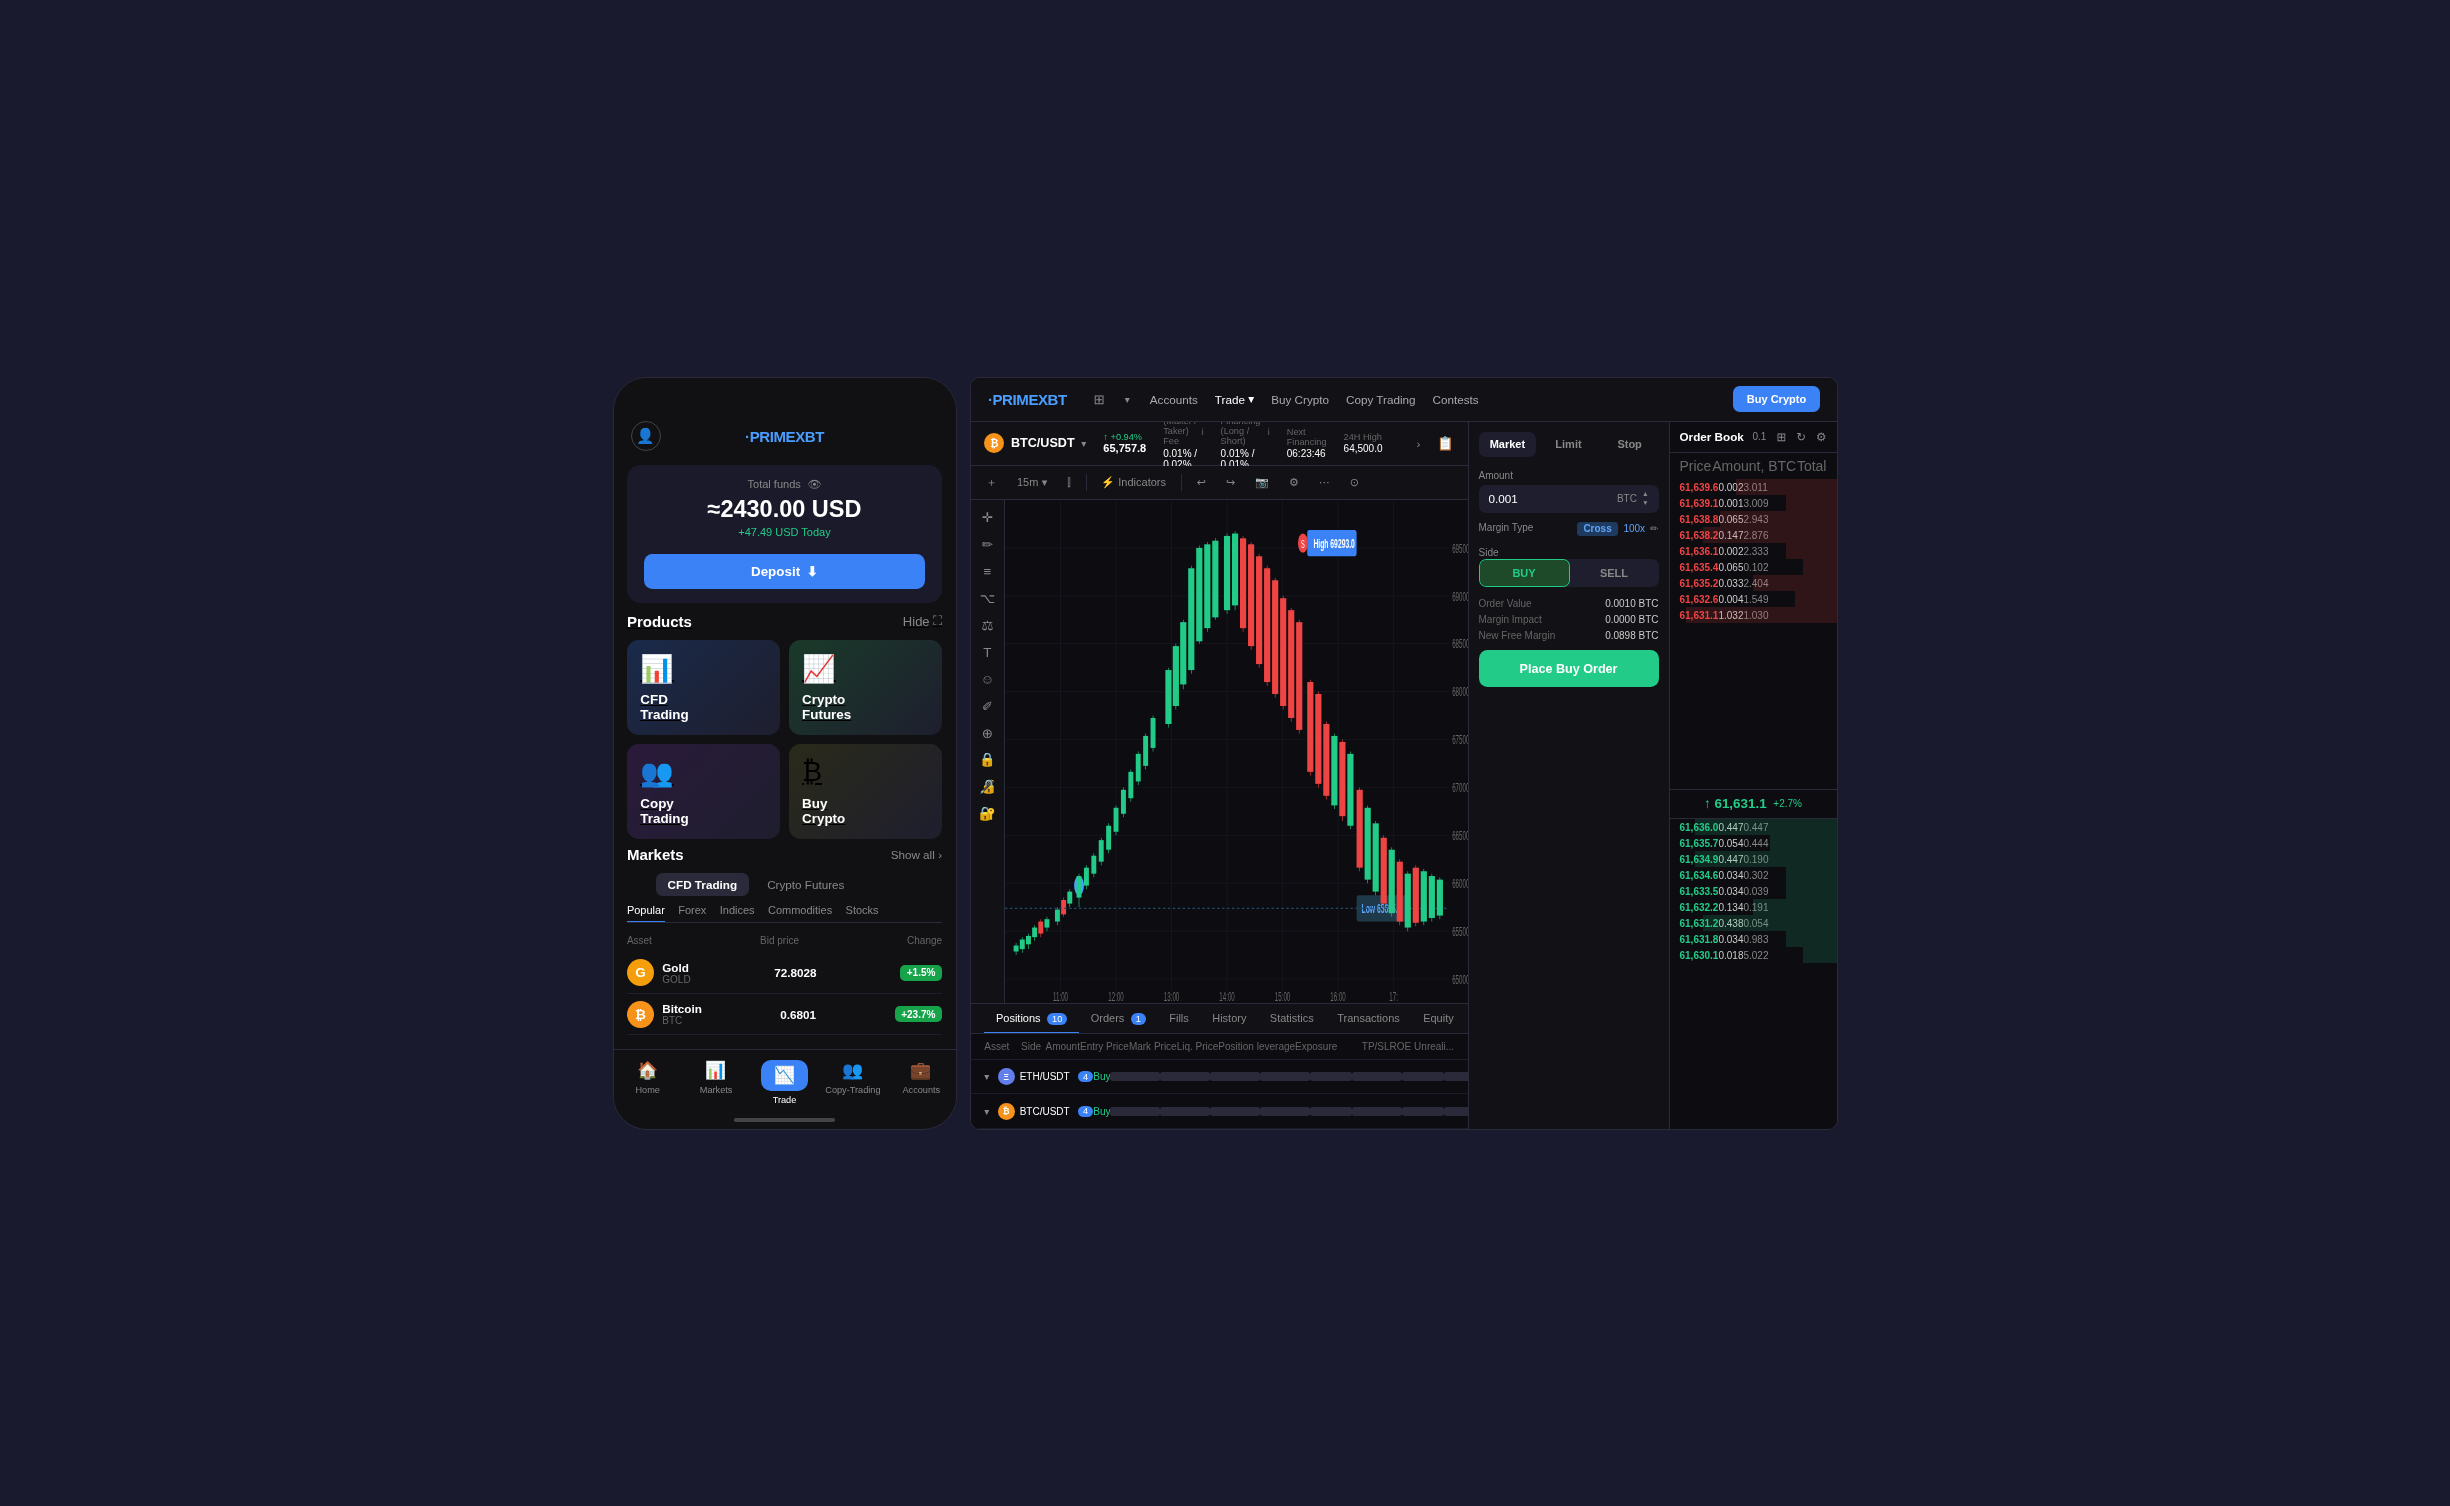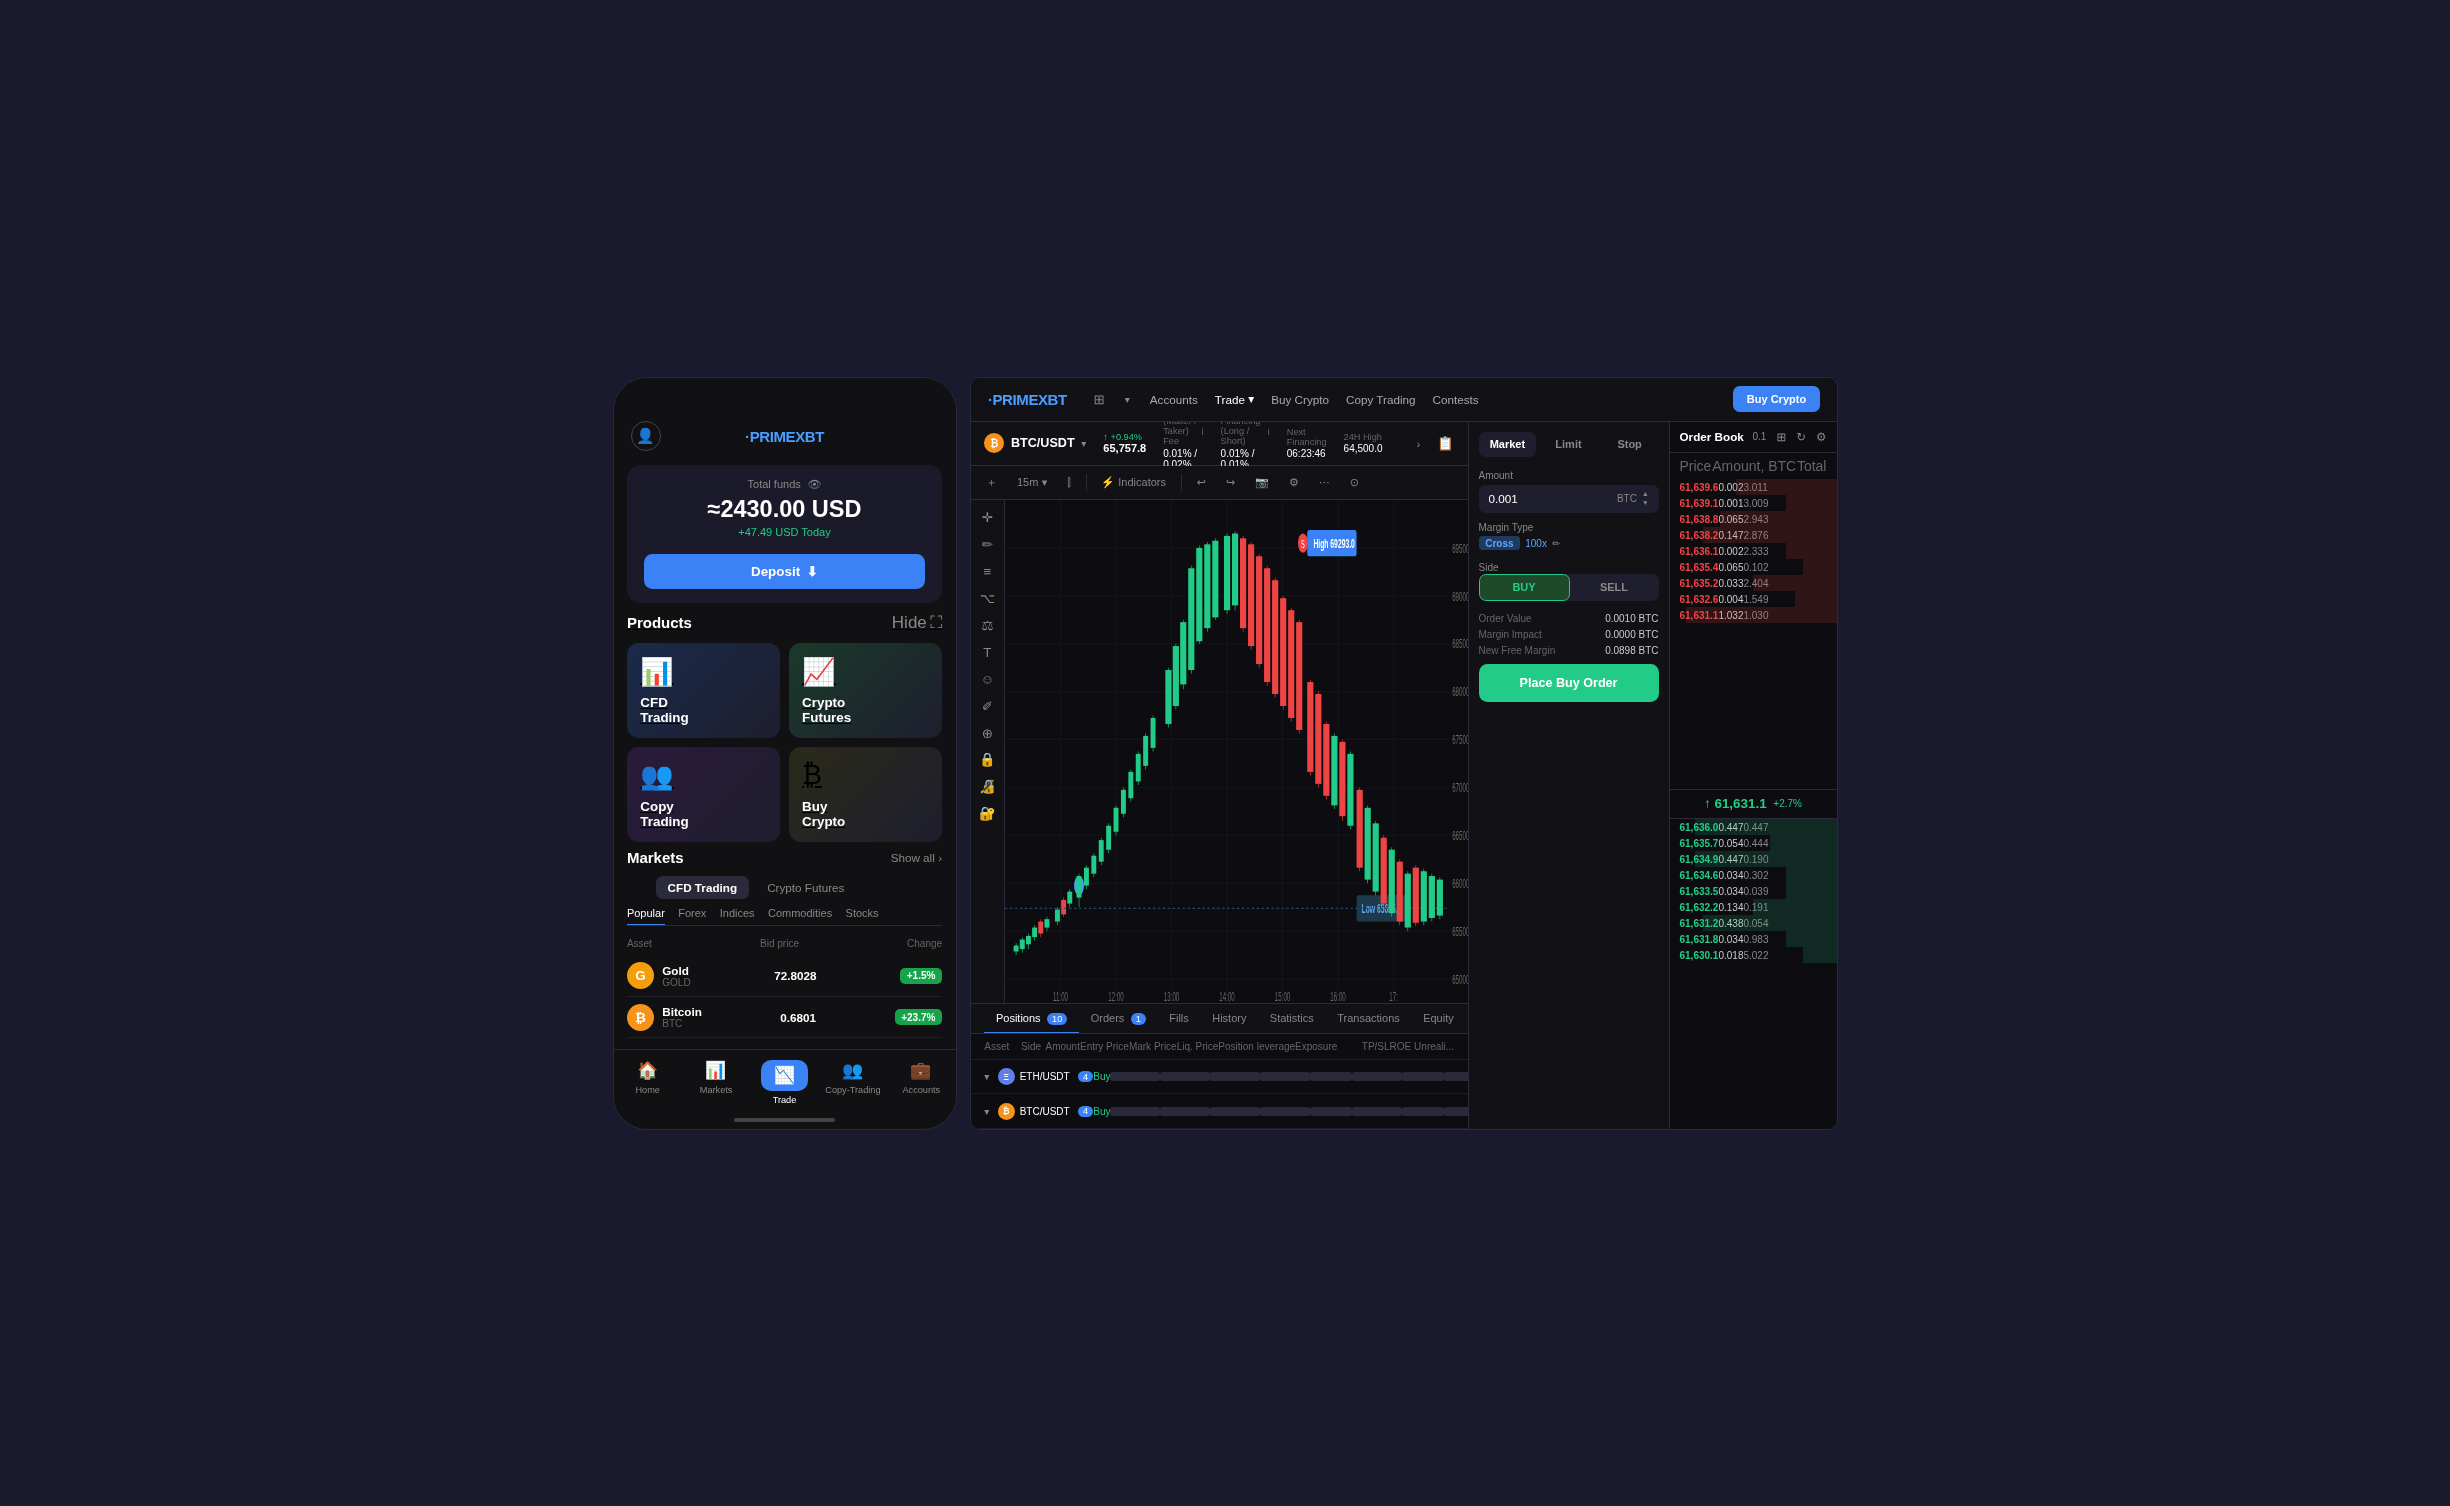--- a/index.html
+++ b/index.html
@@ -117,21 +117,21 @@
       justify-content: space-between;
       margin-bottom: 10px;
     }
     .section-title {
       color: #fff;
       font-size: 15px;
       font-weight: 700;
     }
     .hide-btn {
       color: #888;
-      font-size: 17px;
+      font-size: 13px;
       display: flex;
       align-items: center;
       gap: 3.4px;
       cursor: pointer;
     }
     .products-grid {
       display: grid;
       grid-template-columns: 1fr 1fr;
       gap: 8.4px;
     }
@@ -625,22 +625,21 @@
     }
     .arrow-btn {
       color: #888;
       font-size: 6.7px;
       cursor: pointer;
       line-height: 1;
     }
     .form-row {
       display: flex;
       justify-content: space-between;
-      align-items: flex-start;
-      flex-direction: column;
+      align-items: flex-end;
     }
     .margin-type {
       display: flex;
       align-items: center;
       gap: 5px;
     }
     .cross-badge {
       background: #1e3a5f;
       color: #60a5fa;
       border-radius: 3.4px;

